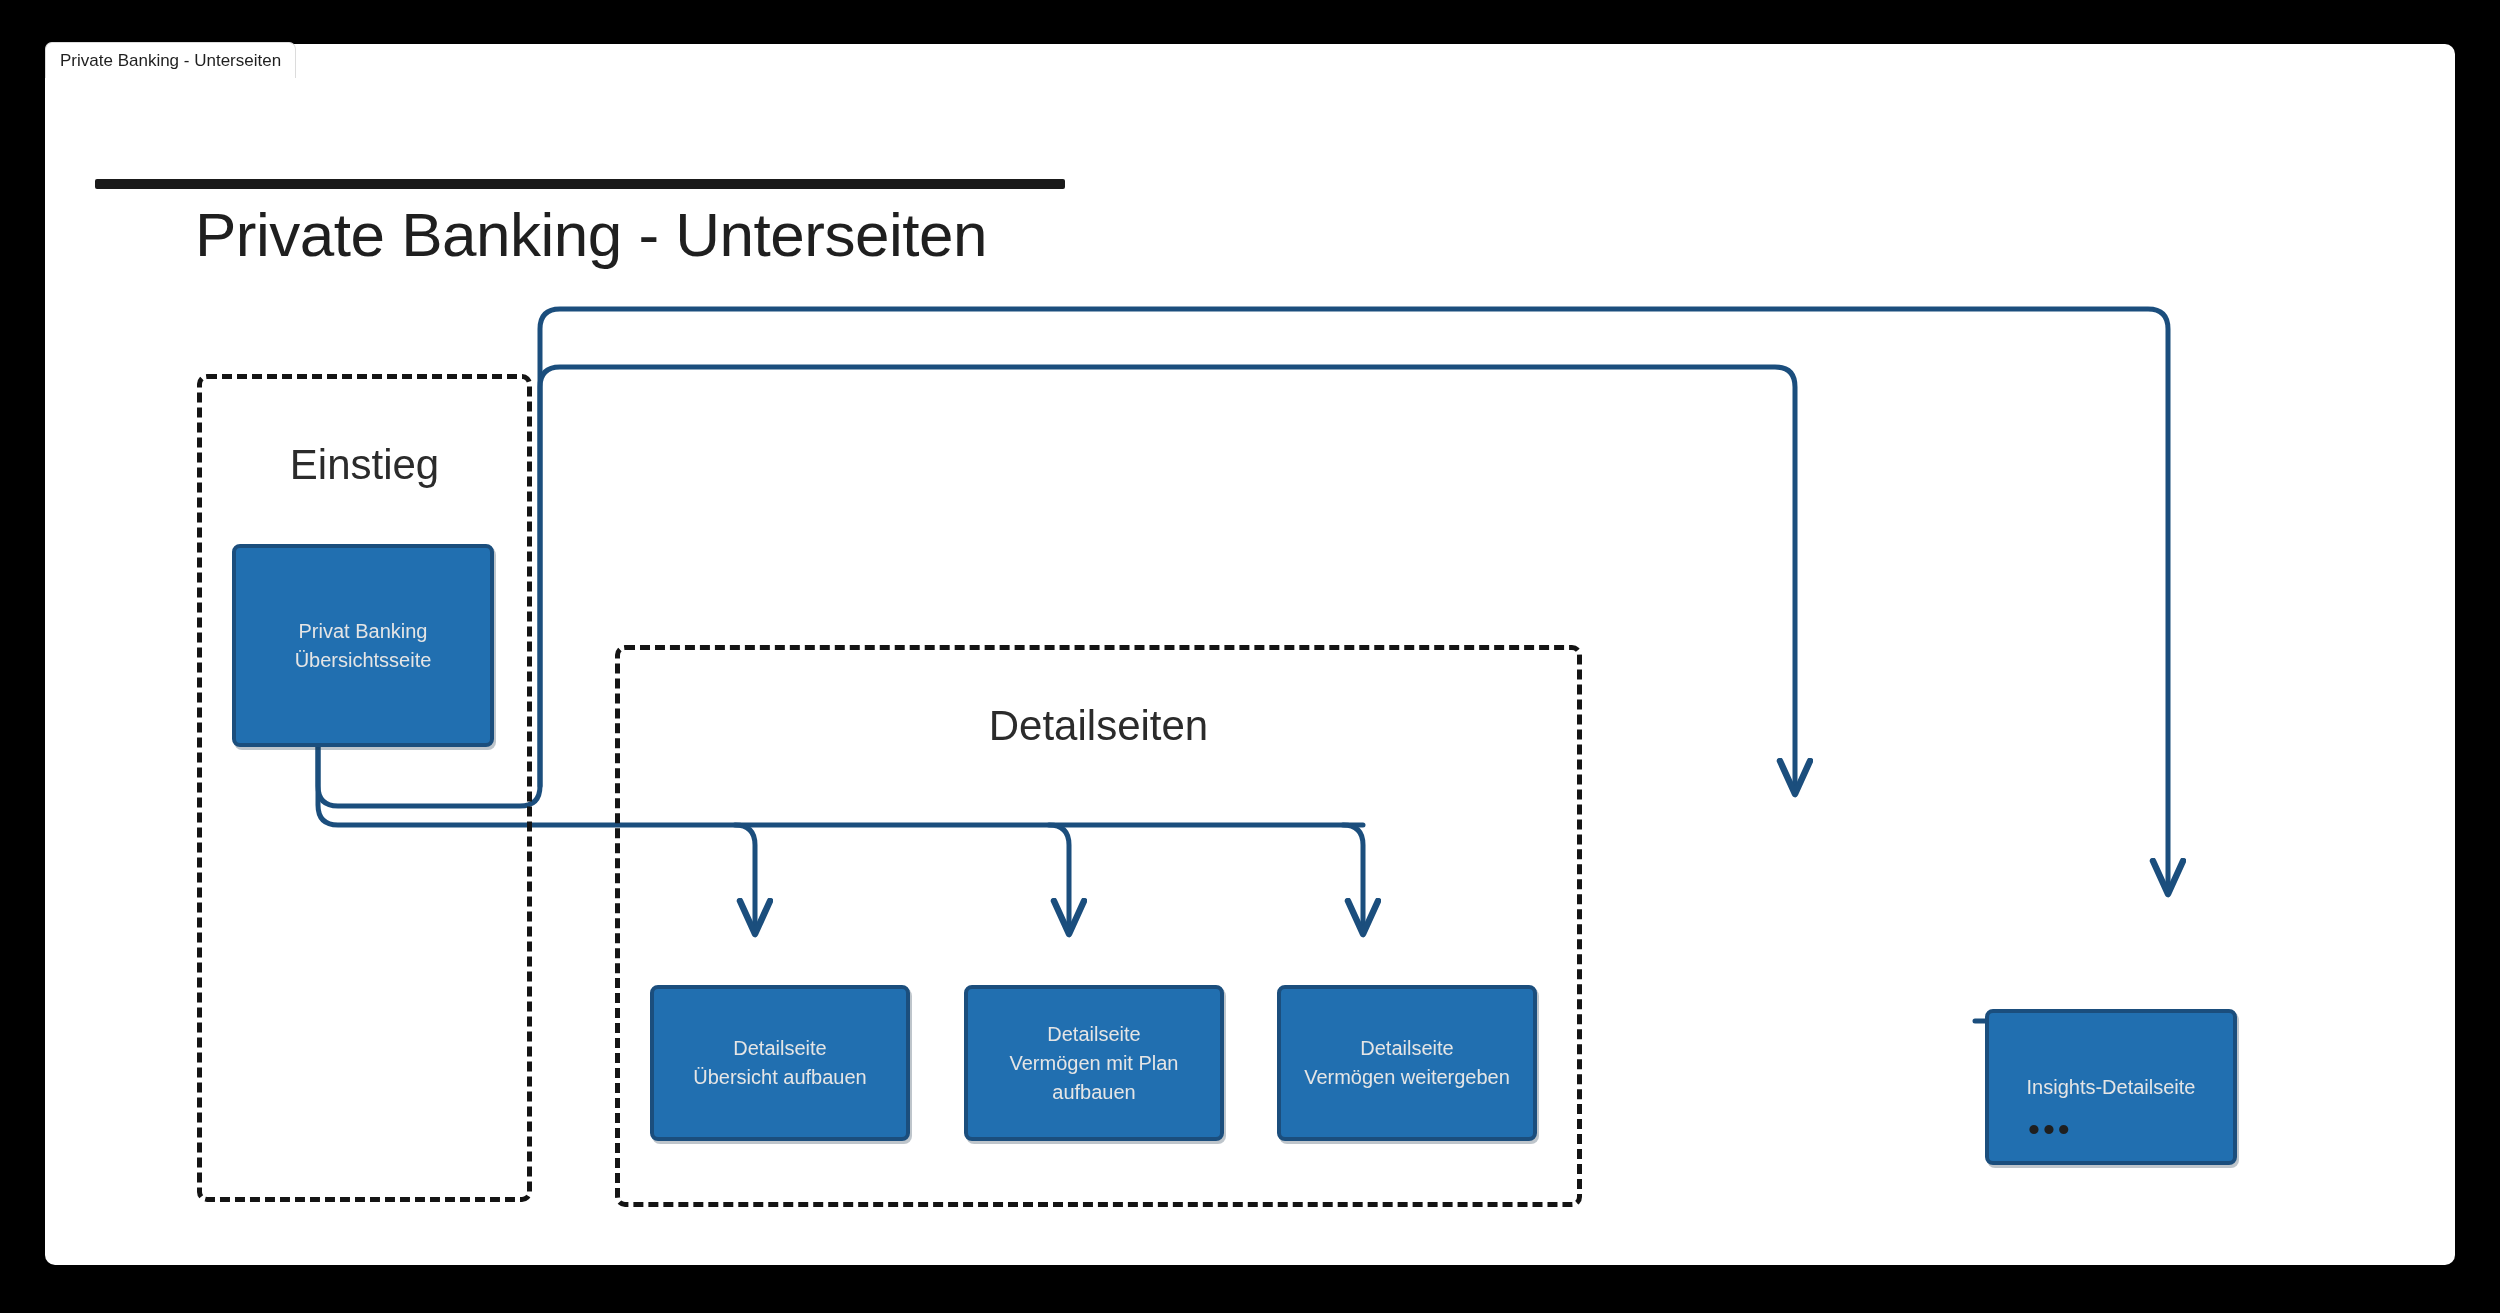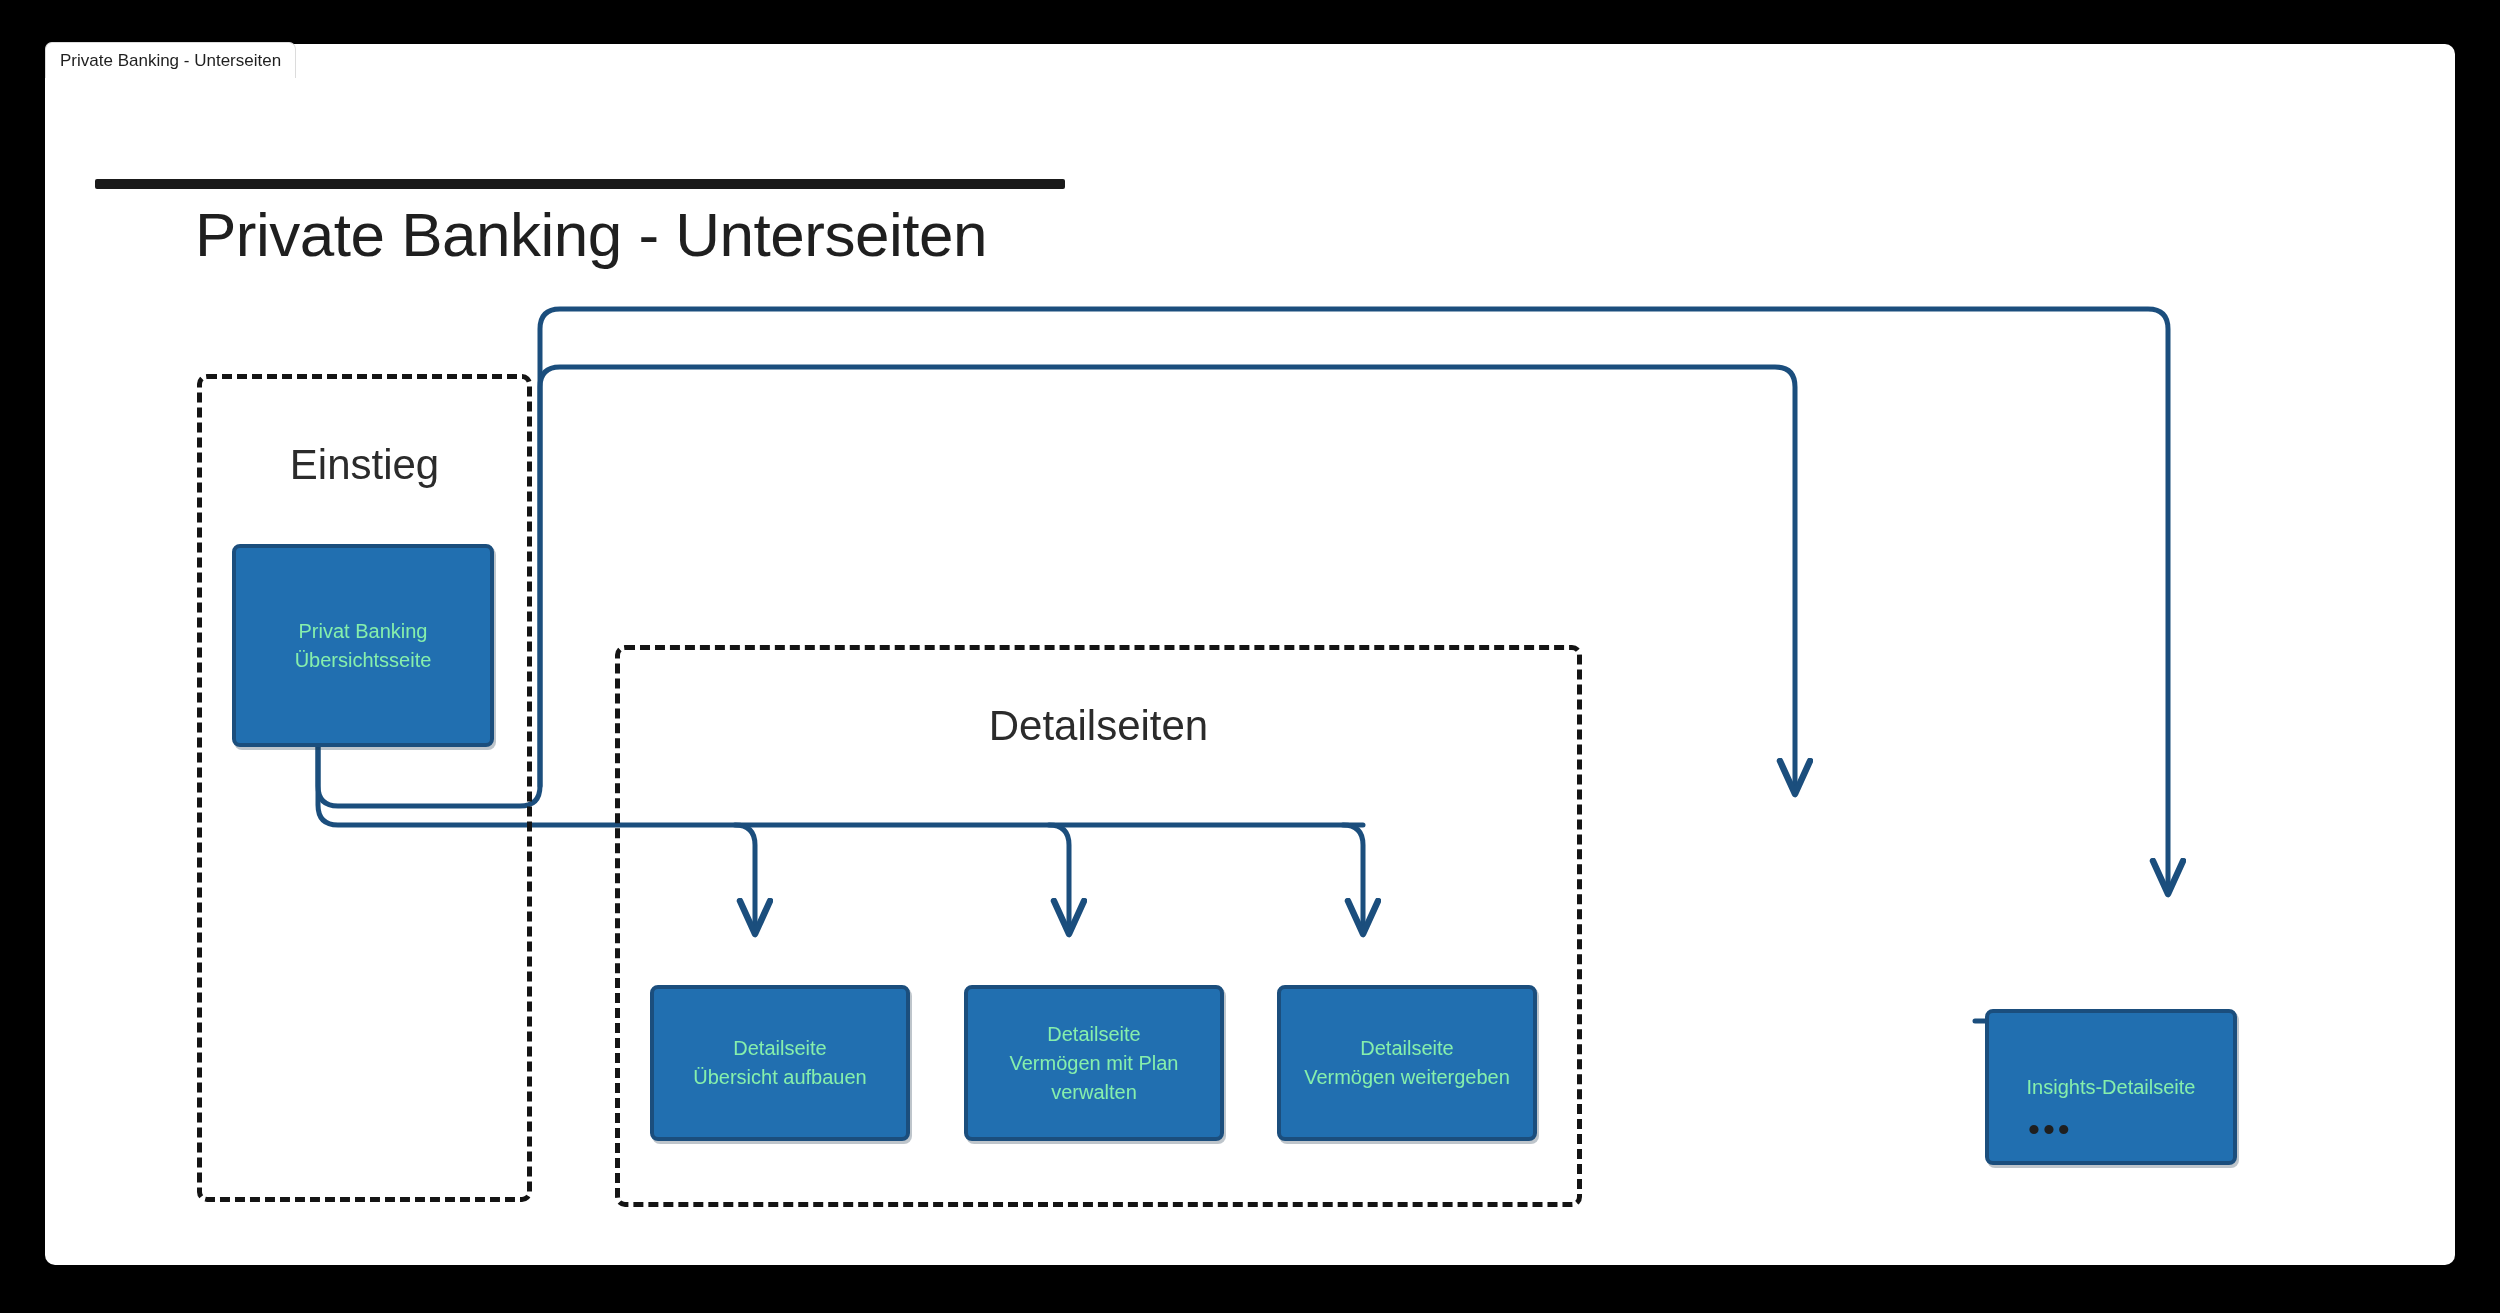--- a/index.html
+++ b/index.html
@@ -68,21 +68,21 @@
   #grp-insights{left:1620px;top:603px;width:728px;height:560px;}
   #grp-insights .group-label{top:50px;}
 
   
   .node{
     position:absolute;box-sizing:border-box;
     background:#216FB0;
     border:4px solid #1B4E7D;
     border-radius:8px;
     display:flex;align-items:center;justify-content:center;
-    color:#86efac;
+    color:#e5e5e5;
     font-size:20px;line-height:1.45;
     text-align:center;
     padding:4px 8px;
     box-shadow:2px 3px 0 rgba(20,45,70,.28);
   }
   .node span{display:block;}
 
   #n-pb   {left:187px;top:500px;width:262px;height:203px;}
   #n-d1   {left:605px;top:941px;width:260px;height:156px;}
   #n-d2   {left:919px;top:941px;width:260px;height:156px;}
@@ -157,21 +157,21 @@
       <div>
         <span>Detailseite</span>
         <span>Übersicht aufbauen</span>
       </div>
     </div>
 
     <div class="node" id="n-d2">
       <div>
         <span>Detailseite</span>
         <span>Vermögen mit Plan</span>
-        <span>verwalten</span>
+        <span>aufbauen</span>
       </div>
     </div>
 
     <div class="node" id="n-d3">
       <div>
         <span>Detailseite</span>
         <span>Vermögen weitergeben</span>
       </div>
     </div>
 

